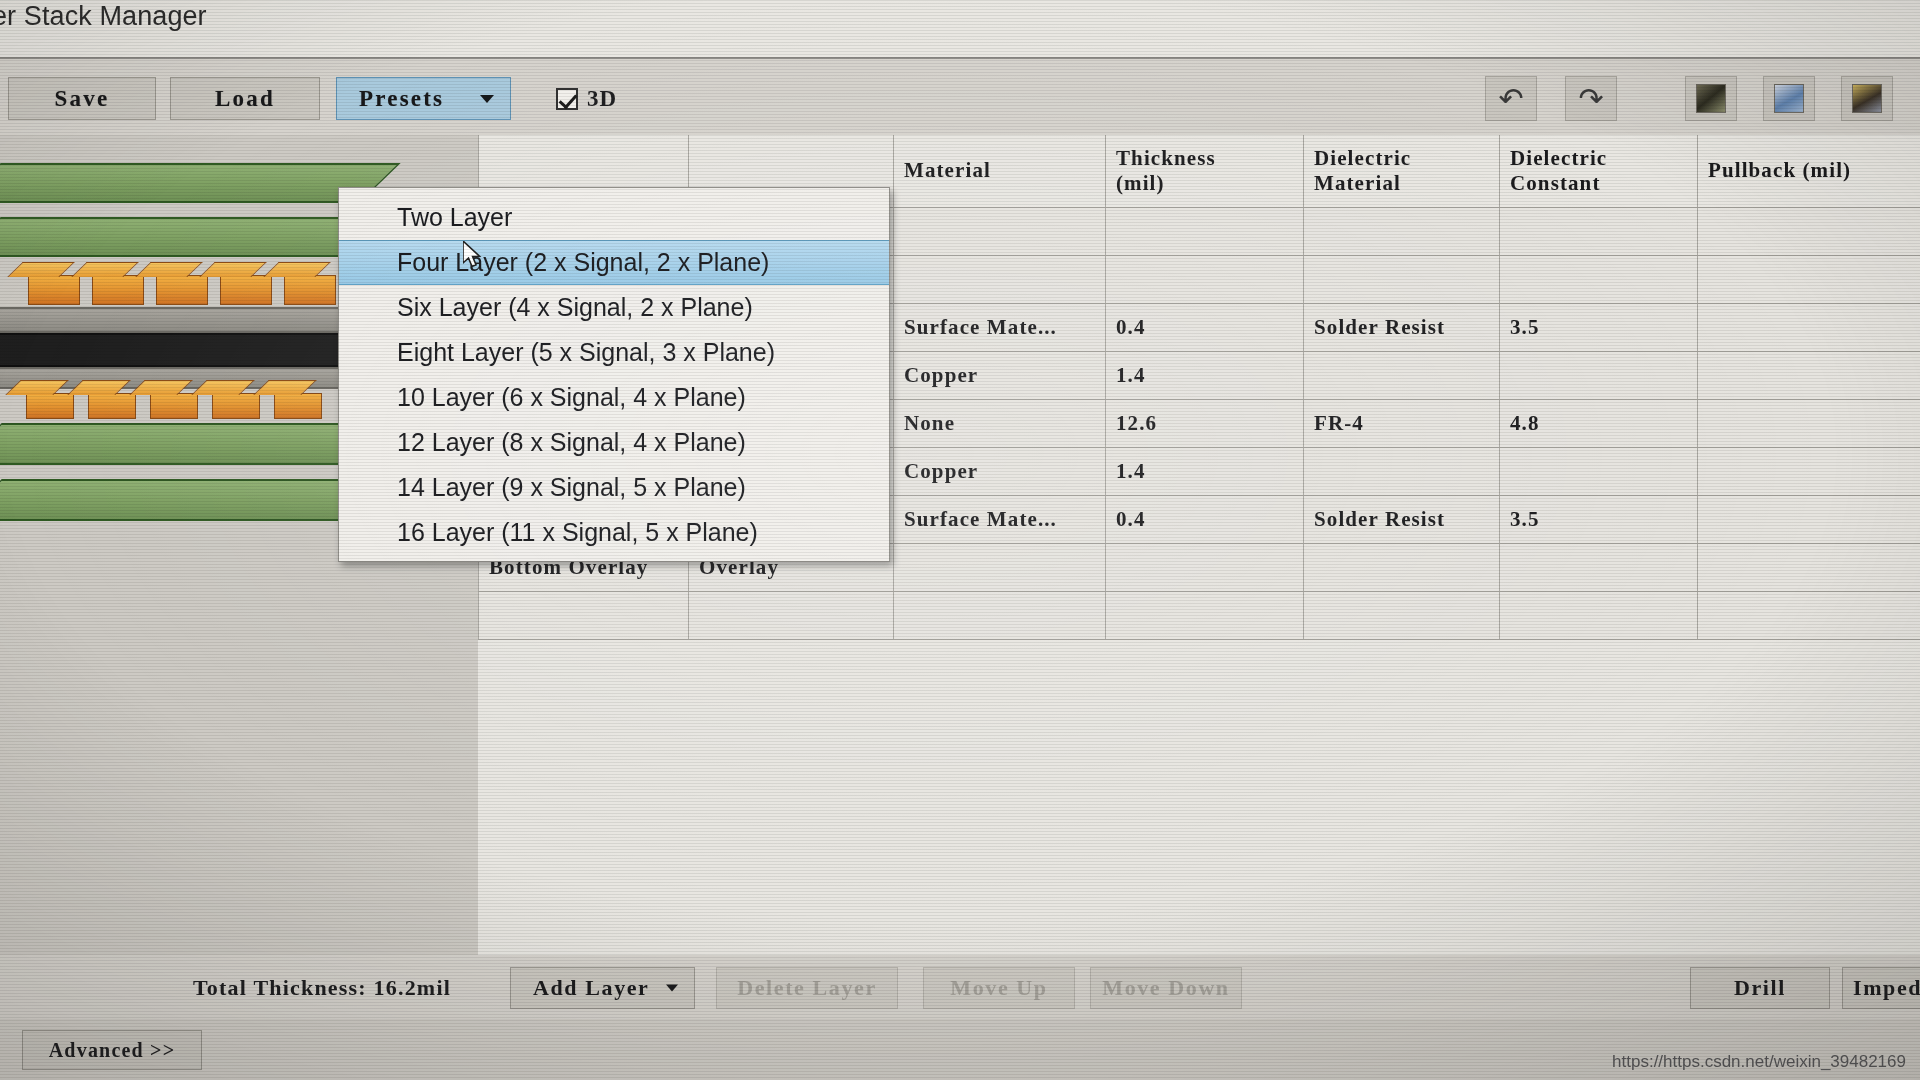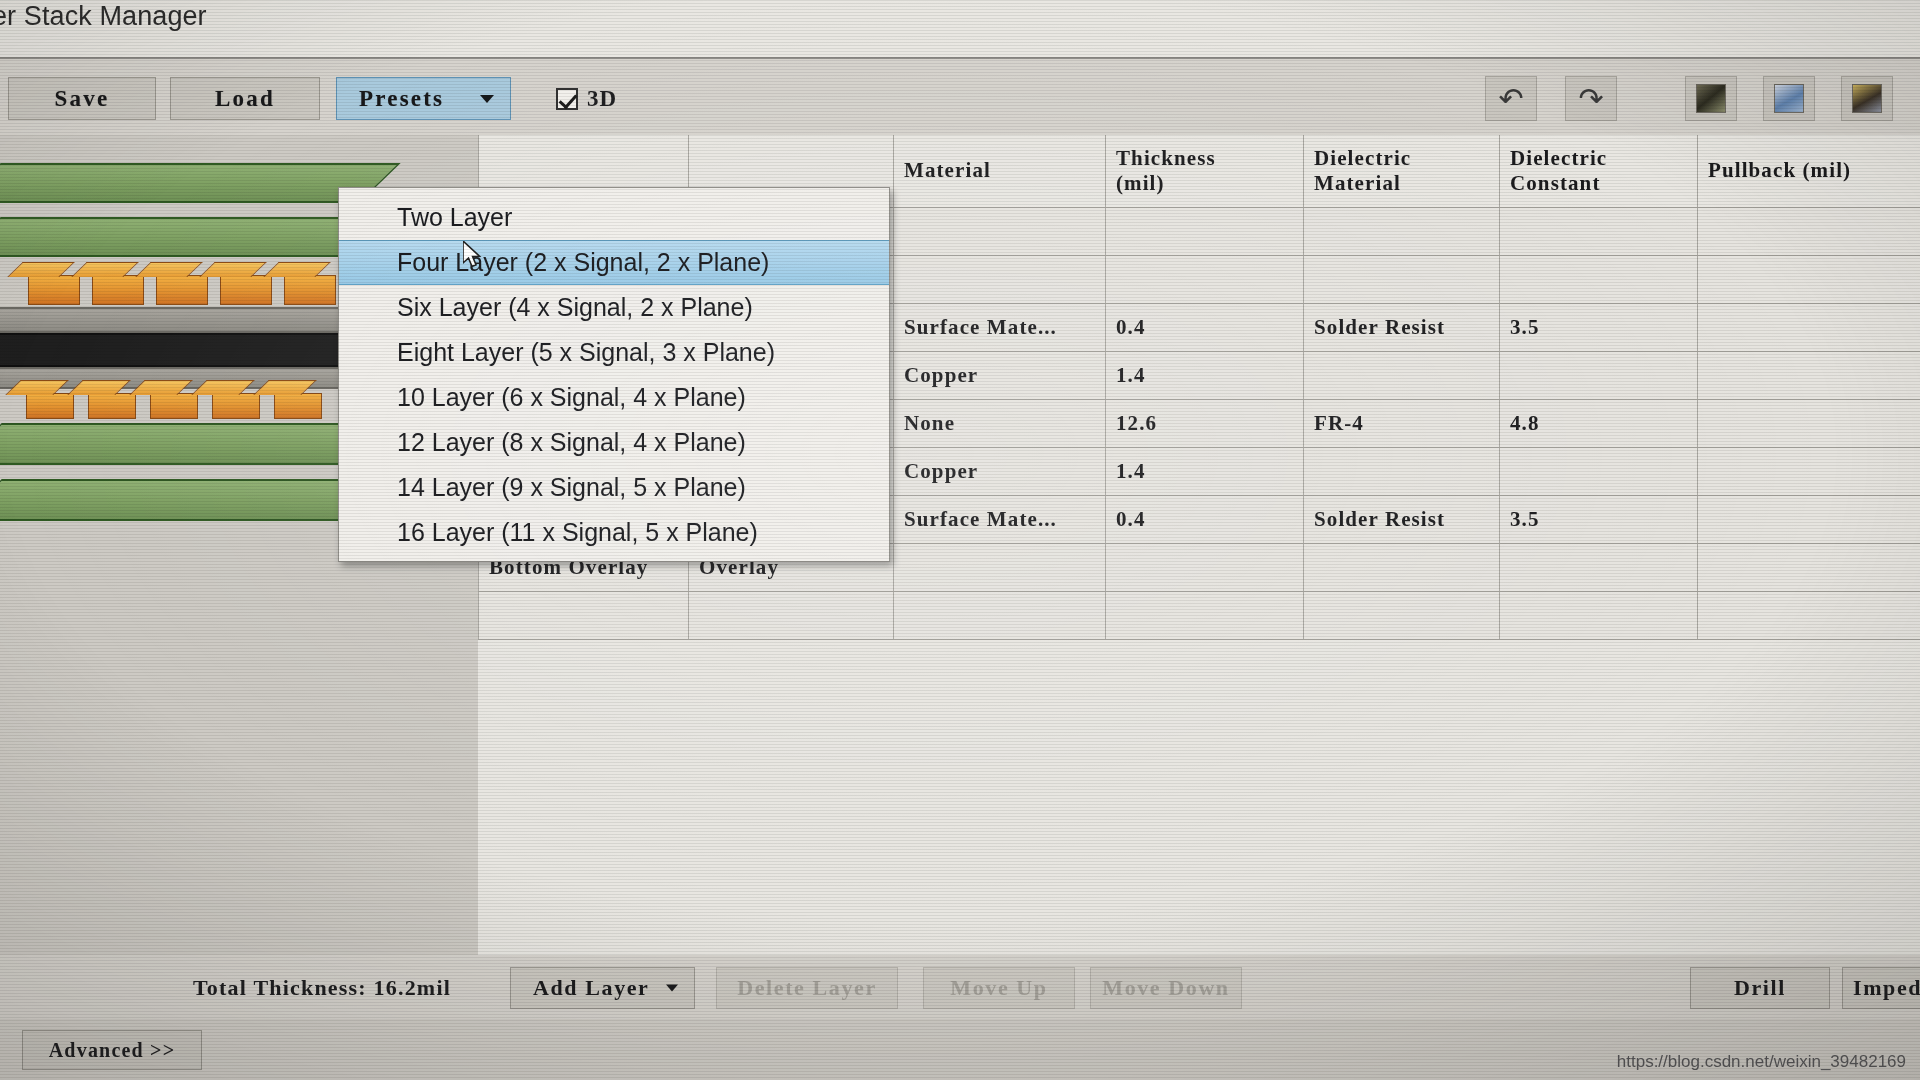--- a/index.html
+++ b/index.html
@@ -519,18 +519,18 @@
       <div id="bb-line"></div>
     </div>
   </div>
 
   <div id="advbar">
     <div id="btn-advanced">
       <span>Advanced &gt;&gt;</span>
     </div>
   </div>
 
-  <div id="watermark">https://blog.csdn.net/weixin_39482169</div>
+  <div id="watermark">https://https.csdn.net/weixin_39482169</div>
 
   <div id="blurfilm"></div>
   <div id="scanlines"></div>
   <div id="vignette"></div>
 </div>
 
 </body></html>

